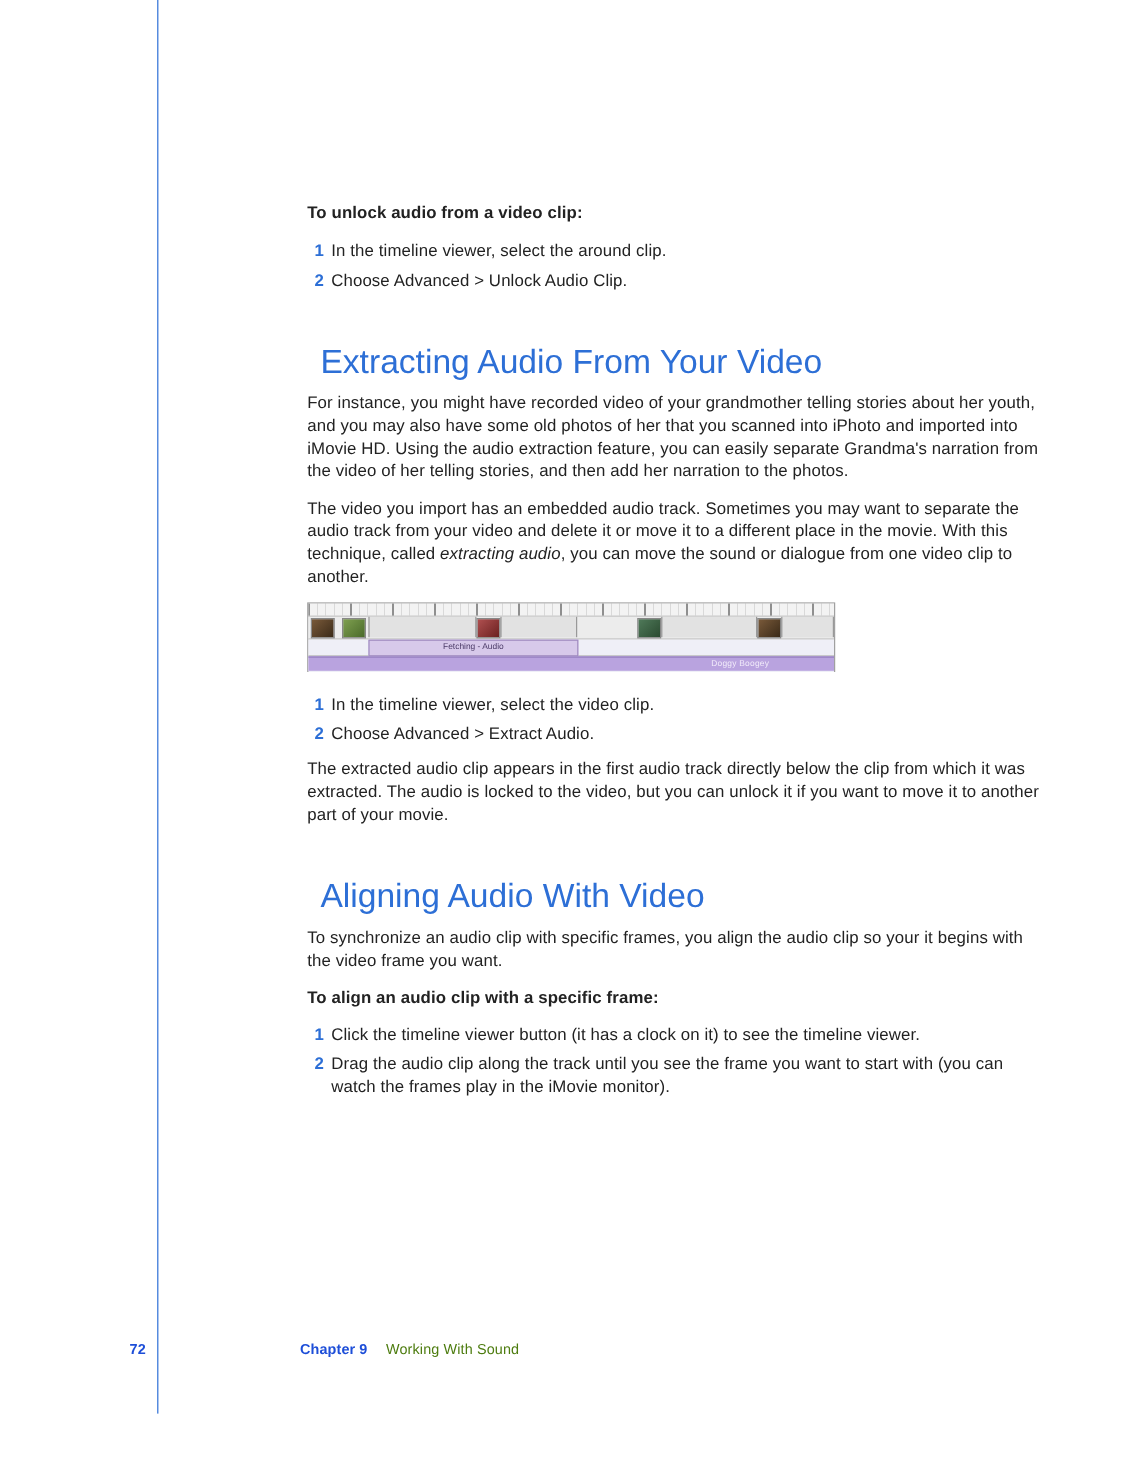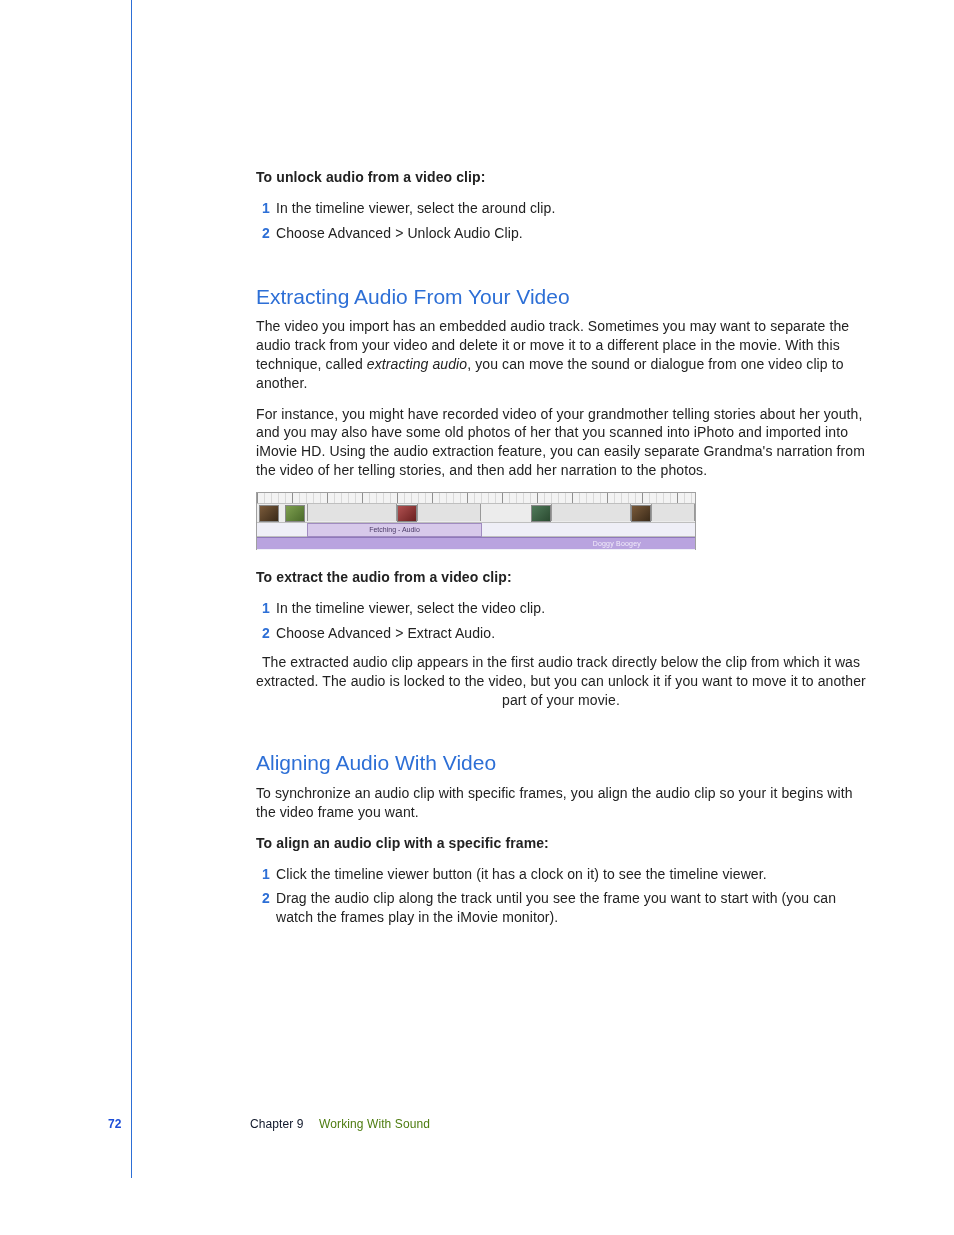--- a/index.html
+++ b/index.html
@@ -51,22 +51,22 @@
     padding: 0;
     margin: 4px 0 0 20px;
   }
   ol.steps li {
     margin: 6px 0;
   }
   h2.section {
     font-family: "Lucida Grande","Helvetica Neue",Arial,sans-serif;
     font-weight: 400;
     color: #2d6fd6;
-    font-size: 21px;
-    margin: 40px 0 6px 0;
+    font-size: 28px;
+    margin: 40px 0 6px 11px;
     letter-spacing: 0;
   }
   p { margin: 0 0 12px 0; }
   p.note { margin: 10px 0 12px 0; }
   .em { font-style: italic; }
   .timeline-fig {
     width: 438px;
     height: 56px;
     margin: 6px 0 18px 0;
     border: 1px solid #a0a0a0;
@@ -147,42 +147,42 @@
     box-sizing: border-box;
     letter-spacing: 0.2px;
   }
   .footer {
     position: absolute;
     left: 108px;
     top: 1117px;
     font-size: 12px;
   }
   .footer .pn { font-weight: 700; color: #1d4ed8; }
-  .footer .ch { margin-left: 125px; font-weight: 400; color: #0f172a; }
+  .footer .ch { margin-left: 125px; font-weight: 700; color: #1d4ed8; }
   .footer .chtitle { margin-left: 12px; color: #4d7c0f; }
 </style>
 </head>
 <body>
 
 <div class="page">
   <div class="bluerule"></div>
 
   <div class="content">
 
     <p class="bold">To unlock audio from a video clip:</p>
     <ol class="steps">
       <li><span class="num">1</span><span>In the timeline viewer, select the around clip.</span></li>
       <li><span class="num">2</span><span>Choose Advanced &gt; Unlock Audio Clip.</span></li>
     </ol>
 
     <h2 class="section">Extracting Audio From Your Video</h2>
+    <p>For instance, you might have recorded video of your grandmother telling stories about her youth, and you may also have some old photos of her that you scanned into iPhoto and imported into iMovie HD. Using the audio extraction feature, you can easily separate Grandma's narration from the video of her telling stories, and then add her narration to the photos.</p>
     <p>
       <span>The video you import has an embedded audio track. Sometimes you may want to separate the audio track from your video and delete it or move it to a different place in the movie. With this technique, called </span><span class="em">extracting audio</span><span>, you can move the sound or dialogue from one video clip to another.</span>
     </p>
-    <p>For instance, you might have recorded video of your grandmother telling stories about her youth, and you may also have some old photos of her that you scanned into iPhoto and imported into iMovie HD. Using the audio extraction feature, you can easily separate Grandma's narration from the video of her telling stories, and then add her narration to the photos.</p>
 
     <div class="timeline-fig">
       <div class="tl-ruler"></div>
       <div class="tl-video">
         <div class="vbar b1"></div>
         <div class="vbar b2"></div>
         <div class="vbar b3"></div>
         <div class="vbar b4"></div>
         <div class="thumb t1"></div>
         <div class="thumb t2"></div>
@@ -191,26 +191,25 @@
         <div class="thumb t5"></div>
       </div>
       <div class="tl-audio1">
         <div class="aclip1">Fetching - Audio</div>
       </div>
       <div class="tl-audio2">
         <div class="aclip2">Doggy Boogey</div>
       </div>
     </div>
 
-    <p class="bold">To extract the audio from a video clip:</p>
     <ol class="steps">
       <li><span class="num">1</span><span>In the timeline viewer, select the video clip.</span></li>
       <li><span class="num">2</span><span>Choose Advanced &gt; Extract Audio.</span></li>
     </ol>
-    <p class="note" style="margin-left:0px;text-align:center;">The extracted audio clip appears in the first audio track directly below the clip from which it was extracted. The audio is locked to the video, but you can unlock it if you want to move it to another part of your movie.</p>
+    <p class="note" style="margin-left:0px;">The extracted audio clip appears in the first audio track directly below the clip from which it was extracted. The audio is locked to the video, but you can unlock it if you want to move it to another part of your movie.</p>
 
     <h2 class="section">Aligning Audio With Video</h2>
     <p>To synchronize an audio clip with specific frames, you align the audio clip so your it begins with the video frame you want.</p>
     <p class="bold">To align an audio clip with a specific frame:</p>
     <ol class="steps">
       <li><span class="num">1</span><span>Click the timeline viewer button (it has a clock on it) to see the timeline viewer.</span></li>
       <li><span class="num">2</span><span>Drag the audio clip along the track until you see the frame you want to start with (you can watch the frames play in the iMovie monitor).</span></li>
     </ol>
 
   </div>

